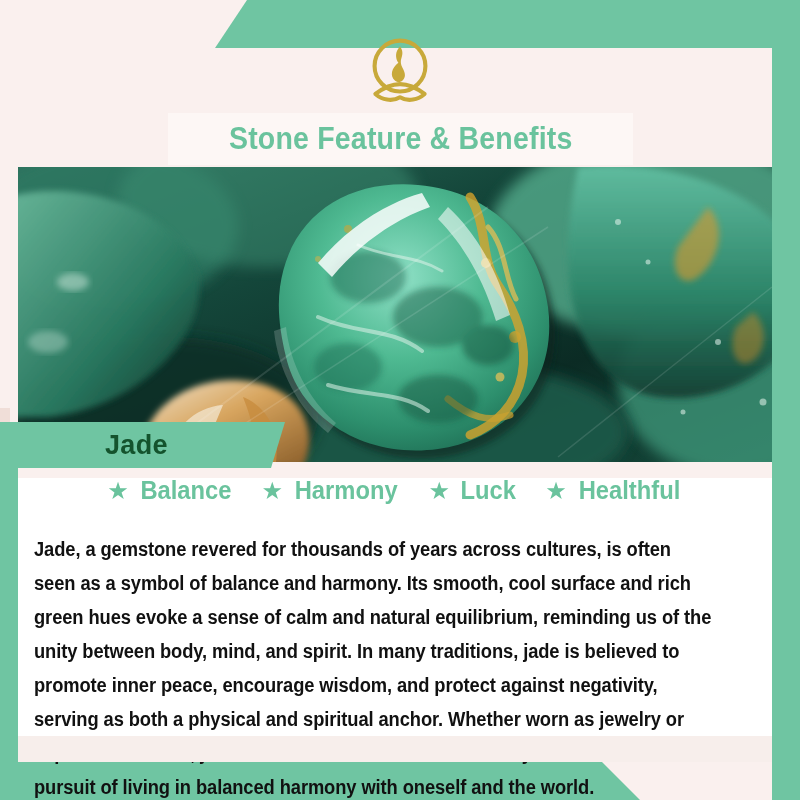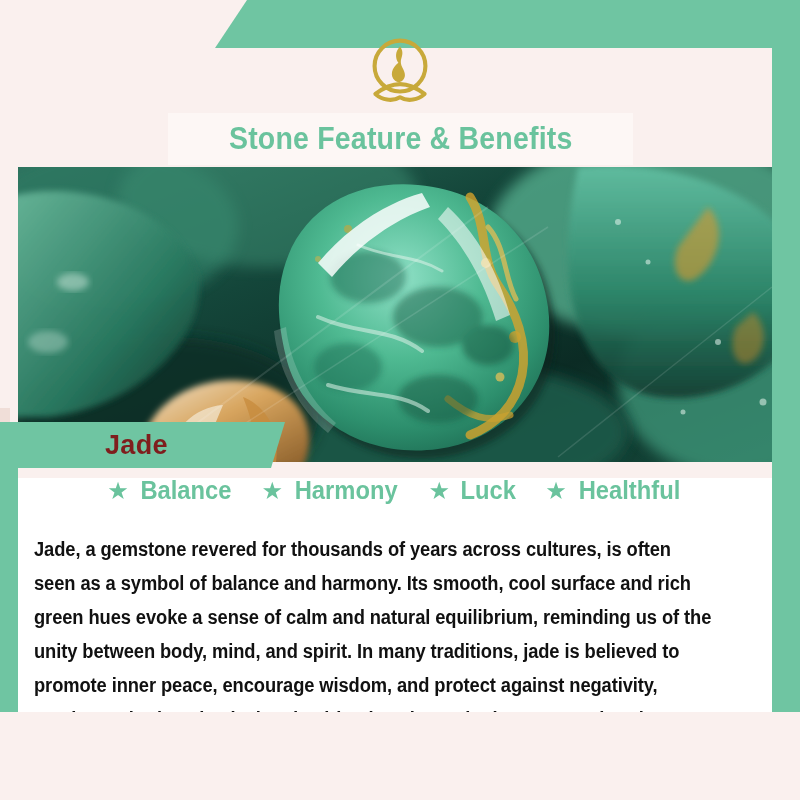--- a/index.html
+++ b/index.html
@@ -4,21 +4,21 @@
 <style>
   html,body{margin:0;padding:0;}
   body{
     width:800px;height:800px;
     background:#faf0ee;
     font-family:"Liberation Sans", sans-serif;
     overflow:hidden;
   }
   #page{
     position:relative;
-    width:800px;height:712px;
+    width:800px;height:800px;
     background:#faf0ee;
     overflow:hidden;
   }
 
   
   .frame-top-right{
     position:absolute;top:0;left:215px;width:585px;height:48px;
     background:#6fc5a2;
     clip-path:polygon(32px 0, 100% 0, 100% 100%, 0 100%);
   }
@@ -72,21 +72,21 @@
   .photo svg{display:block;width:100%;height:100%;}
 
   
   .jade-banner{
     position:absolute;top:422px;left:0;width:285px;height:46px;
     background:#6fc5a2;
     clip-path:polygon(0 0, 100% 0, calc(100% - 14px) 100%, 0 100%);
     display:flex;align-items:center;
   }
   .jade-label{
-    color:#7f1d1d;
+    color:#14532d;
     font-family:"Liberation Sans Narrow","Liberation Sans",sans-serif;
     font-weight:bold;font-size:27px;
     margin-left:105px;
     letter-spacing:.3px;
   }
 
   
   .content-card{
     position:absolute;left:18px;top:468px;width:754px;height:294px;
     background:#ffffff;

